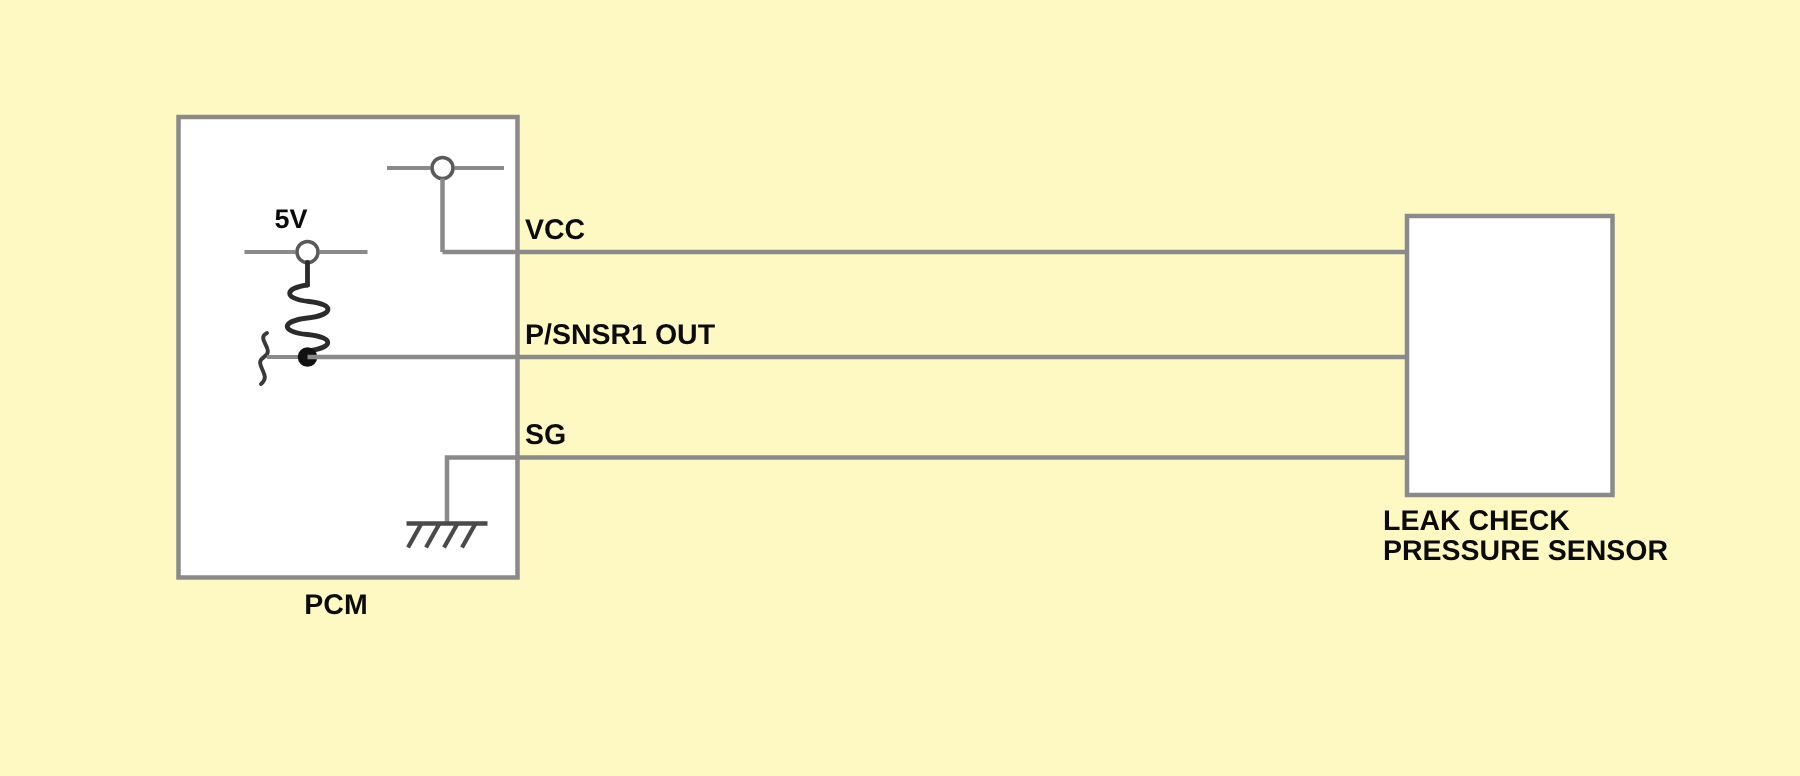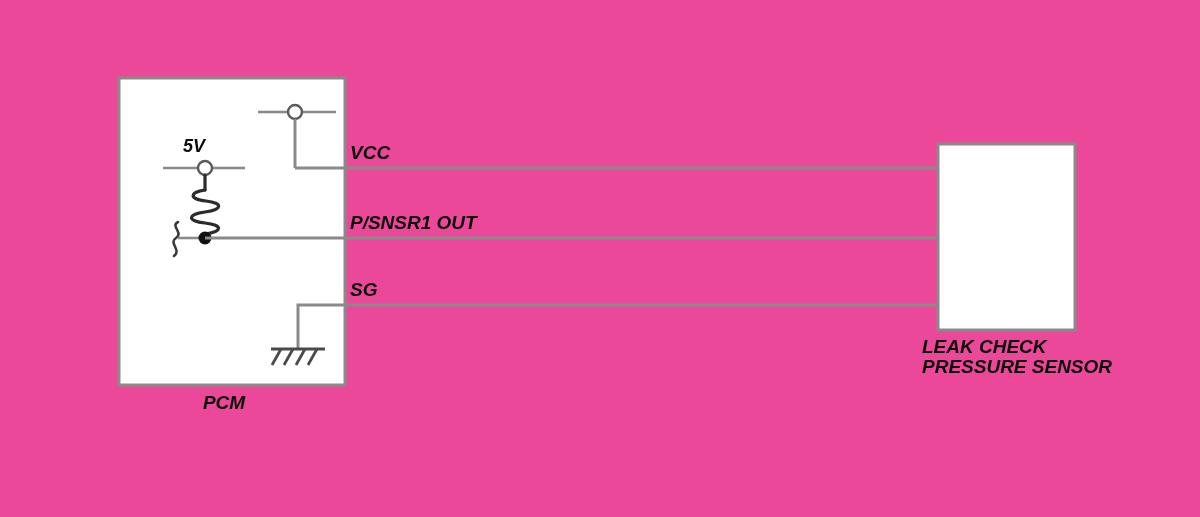--- a/index.html
+++ b/index.html
@@ -7,23 +7,22 @@
     padding: 0;
     background: #ffffff;
   }
   body {
     font-family: "Liberation Sans", sans-serif;
   }
   #diagram-root {
     position: relative;
     width: 1200px;
     height: 517px;
-    background: #ec4899;
+    background: #fef9c3;
     overflow: hidden;
-    font-style: italic;
   }
   svg.schematic {
     display: block;
     width: 1200px;
     height: 517px;
   }
   .wire {
     stroke: #8a8a8a;
     stroke-width: 3;
     fill: none;

